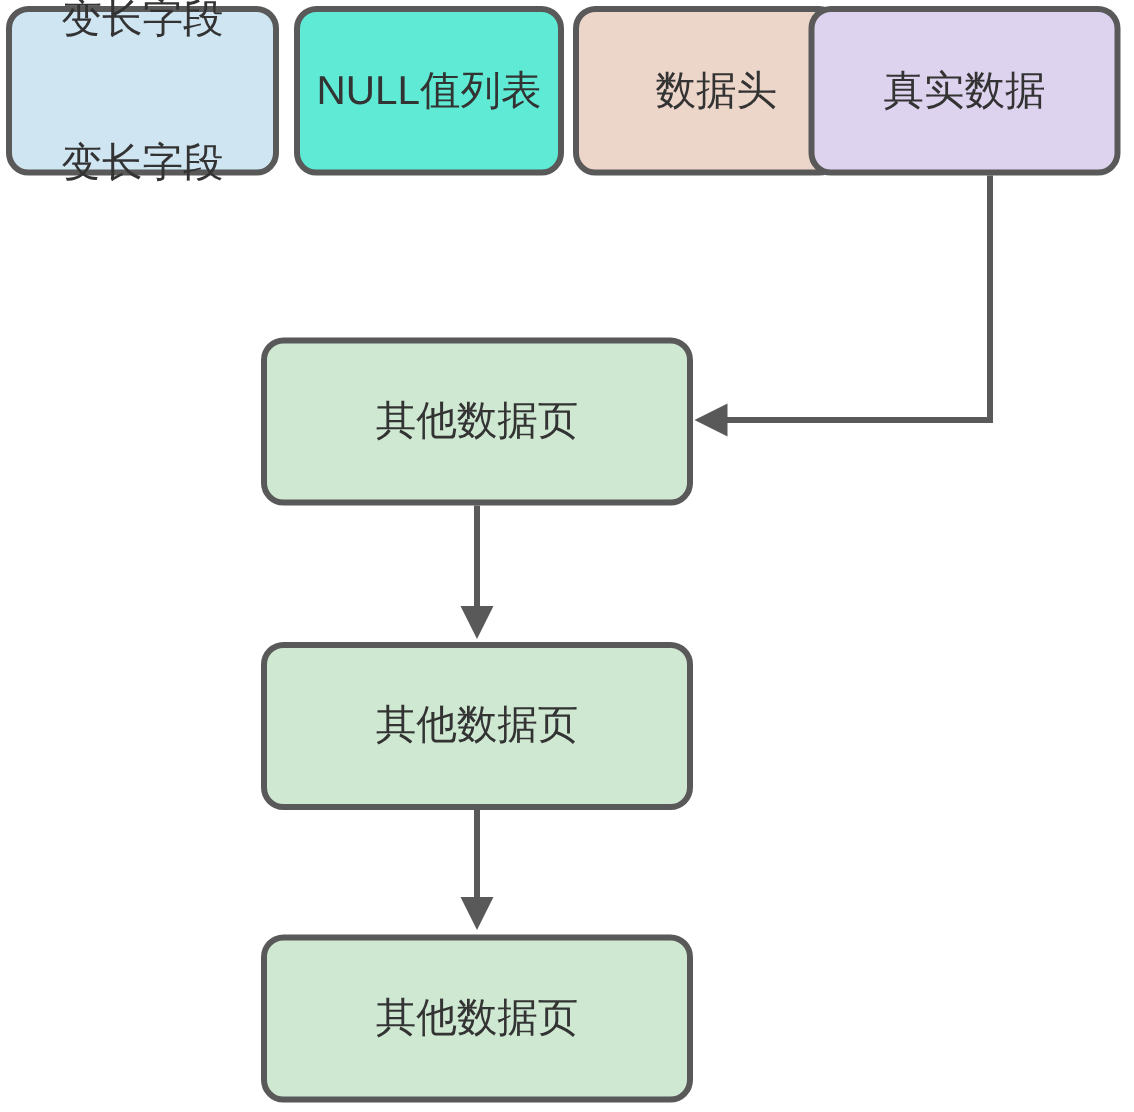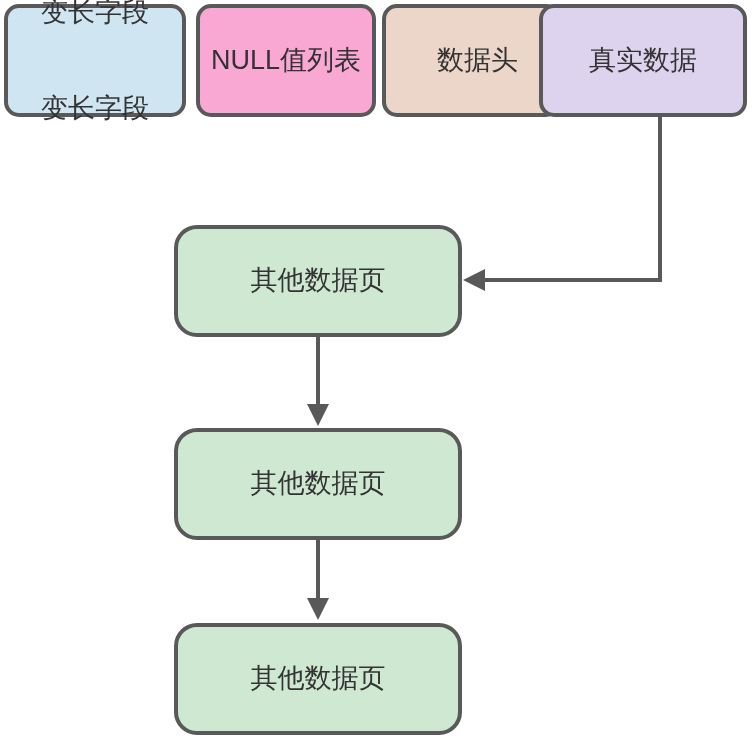--- a/index.html
+++ b/index.html
@@ -38,21 +38,21 @@
     text-align: center;
     line-height: 1.75;
   }
   
   .node.seg { top: 4px; height: 113px; }
   #node-varlen-list   { left: 4px;   width: 182px; }
   #node-null-list     { left: 196px; width: 180px; }
   #node-record-header { left: 382px; width: 179px; }
   #node-real-data     { left: 539px; width: 208px; }
   
-  .node.page { left: 174px; width: 288px; height: 112px; border-radius: 23px; }
+  .node.page { left: 174px; width: 288px; height: 112px; }
   #node-other-page-1 { top: 225px; }
   #node-other-page-2 { top: 428px; }
   #node-other-page-3 { top: 623px; }
   .node-label { display: block; }
 </style>
 </head>
 <body>
 
 <div id="canvas">
 
@@ -72,21 +72,21 @@
       <path d="M 318 540 L 318 600" fill="none" stroke-width="4" stroke="#595959"></path>
       <polygon points="318,620 307,598 329,598" fill="#595959"></polygon>
     </g>
   </svg>
 
   <div class="node seg" id="node-varlen-list" style="background: rgb(207, 229, 241); gap: 48px;">
     <span class="node-label">变长字段</span>
     <span class="node-label">变长字段</span>
   </div>
 
-  <div class="node seg" id="node-null-list" style="background: #f9a8d4;">
+  <div class="node seg" id="node-null-list" style="background: #5eead4;">
     <span class="node-label">NULL值列表</span>
   </div>
 
   <div class="node seg" id="node-record-header" style="background: rgb(236, 213, 201); padding-left: 12px;">
     <span class="node-label">数据头</span>
   </div>
 
   <div class="node seg" id="node-real-data" style="background: rgb(222, 211, 239);">
     <span class="node-label">真实数据</span>
   </div>

